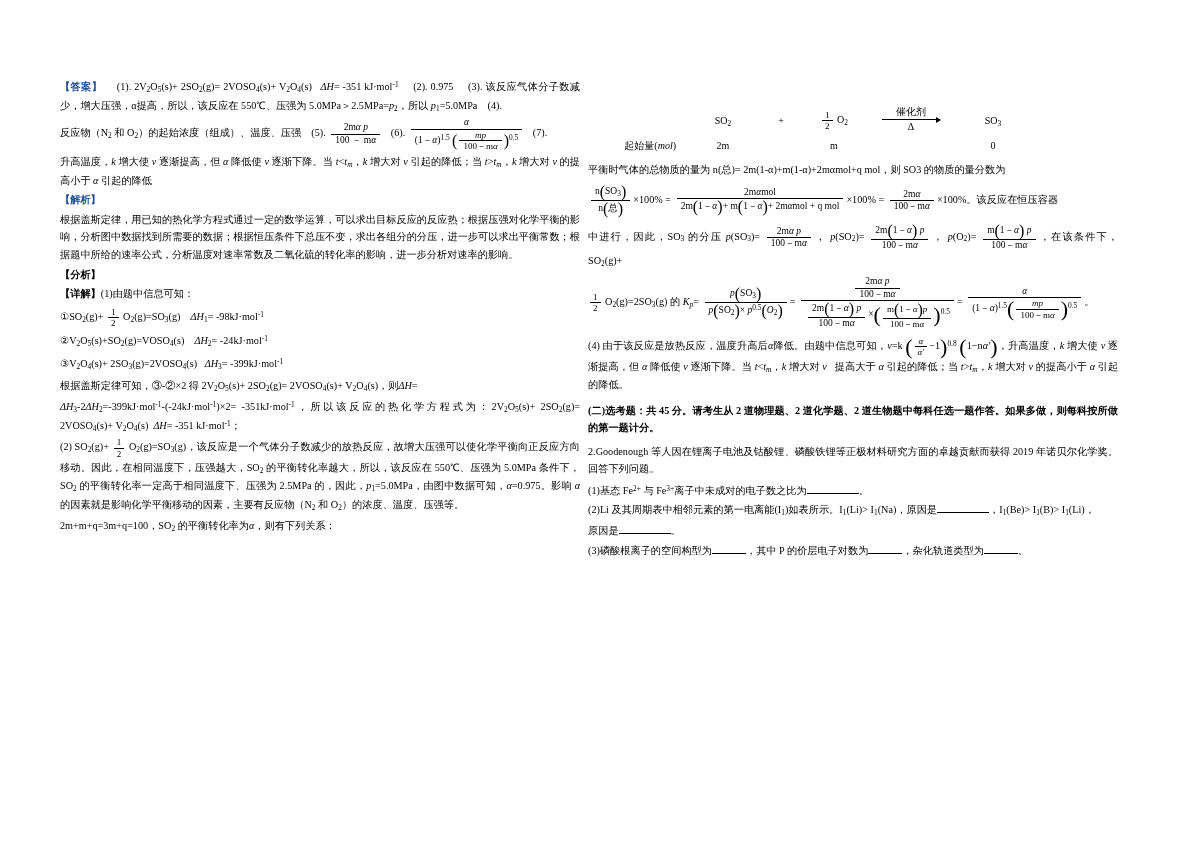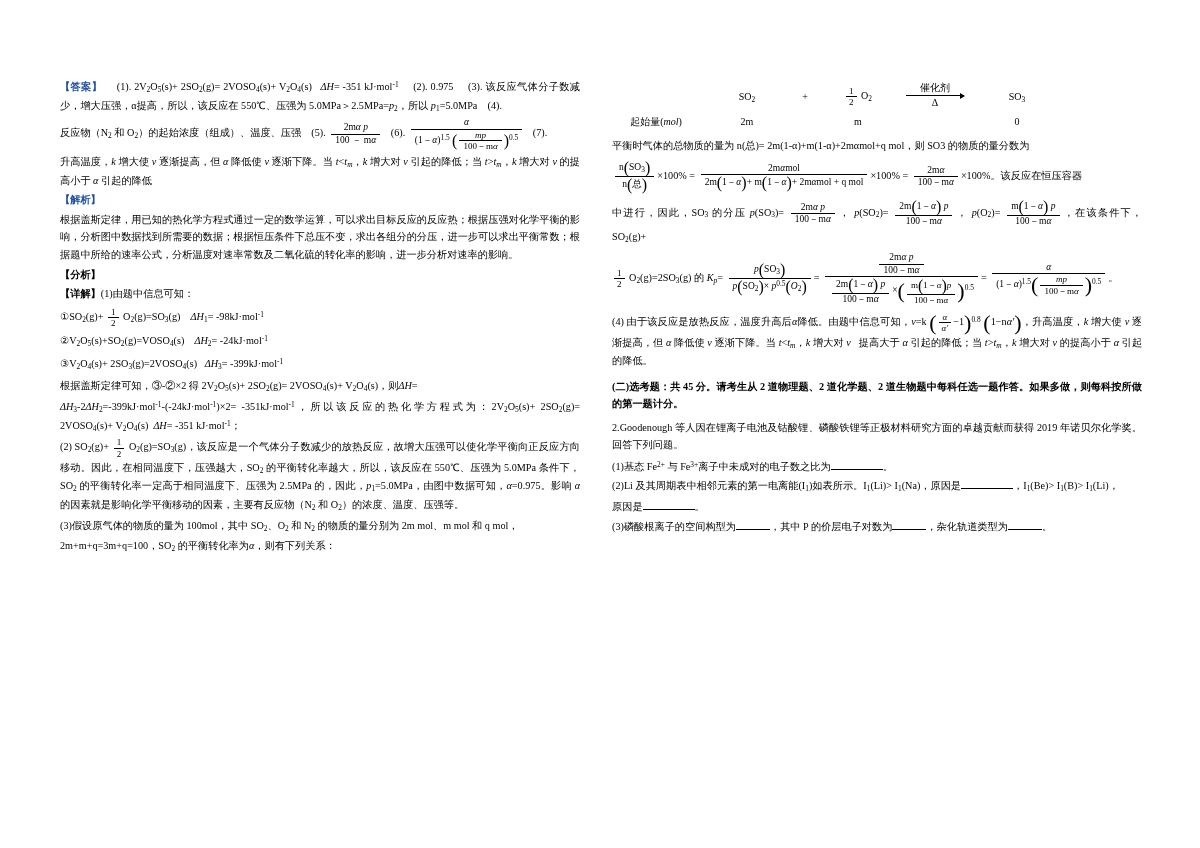--- a/index.html
+++ b/index.html
@@ -13,21 +13,21 @@
   .page{
     position:absolute;left:0;top:0;width:1200px;height:612px;
   }
   .col{
     position:absolute;top:78px;
     font-size:10.2px;
     line-height:1.72;
     text-align:justify;
   }
   .col-left{left:60px;width:520px;}
-  .col-right{left:612px;width:530px;}
+  .col-right{left:588px;width:530px;margin-top:24px;}
   p{margin:0 0 2px 0;}
   .label-blue{color:#1f4e9c;font-weight:bold;}
   .bold{font-weight:bold;}
   sub{font-size:7.4px;vertical-align:-0.25em;}
   sup{font-size:7.4px;vertical-align:0.45em;}
   .ital{font-style:italic;}
   .frac{
     display:inline-block;vertical-align:middle;text-align:center;
     font-size:9px;line-height:1.15;margin:0 2px;
   }
@@ -38,21 +38,21 @@
     font-size:9.5px;line-height:1.2;margin:0 3px;
   }
   .fracbig .num{display:block;border-bottom:1px solid #000;padding:0 4px;}
   .fracbig .den{display:block;padding:0 4px;}
   .eqline{margin:4px 0;}
   .tblwrap{margin:4px 0 6px 0;}
   table.reac{
     border-collapse:collapse;font-size:10px;
   }
   table.reac td{padding:1px 6px;text-align:center;white-space:nowrap;}
-  table.reac td.lbl{text-align:center;padding-left:0;}
+  table.reac td.lbl{text-align:right;padding-left:0;}
   .arrow{
     display:inline-block;position:relative;width:58px;text-align:center;
     font-size:10px;line-height:1.05;
   }
   .arrow .top{display:block;}
   .arrow .bar{display:block;border-top:1px solid #000;position:relative;height:1px;margin:1px 0;}
   .arrow .bar:after{
     content:"";position:absolute;right:-1px;top:-3px;
     border-left:5px solid #000;border-top:3px solid transparent;border-bottom:3px solid transparent;
   }
@@ -126,23 +126,20 @@
     <p>
       <span class="ital">ΔH</span><sub>3</sub>-2<span class="ital">ΔH</span><sub>2</sub>=-399kJ·mol<sup>-1</sup>-(-24kJ·mol<sup>-1</sup>)×2= -351kJ·mol<sup>-1</sup>，所以该反应的热化学方程式为：2V<sub>2</sub>O<sub>5</sub>(s)+ 2SO<sub>2</sub>(g)= 2VOSO<sub>4</sub>(s)+ V<sub>2</sub>O<sub>4</sub>(s)&nbsp;&nbsp;<span class="ital">ΔH</span>= -351 kJ·mol<sup>-1</sup>；
     </p>
 
     <p>
       (2) SO<sub>2</sub>(g)+
       <span class="frac"><span class="num">1</span><span class="den">2</span></span>
       O<sub>2</sub>(g)=SO<sub>3</sub>(g)，该反应是一个气体分子数减少的放热反应，故增大压强可以使化学平衡向正反应方向移动。因此，在相同温度下，压强越大，SO<sub>2</sub> 的平衡转化率越大，所以，该反应在 550℃、压强为 5.0MPa 条件下，SO<sub>2</sub> 的平衡转化率一定高于相同温度下、压强为 2.5MPa 的，因此，<span class="ital">p</span><sub>1</sub>=5.0MPa，由图中数据可知，<span class="ital">α</span>=0.975。影响 <span class="ital">α</span> 的因素就是影响化学平衡移动的因素，主要有反应物（N<sub>2</sub> 和 O<sub>2</sub>）的浓度、温度、压强等。
     </p>
 
-    <p>
-      (3)假设原气体的物质的量为 100mol，其中 SO<sub>2</sub>、O<sub>2</sub> 和 N<sub>2</sub> 的物质的量分别为 2m mol、m mol 和 q mol，
-    </p>
     <p>
       2m+m+q=3m+q=100，SO<sub>2</sub> 的平衡转化率为<span class="ital">α</span>，则有下列关系：
     </p>
 
   </div>
 
   <div class="col col-right">
 
     <div class="tblwrap">
       <table class="reac">

